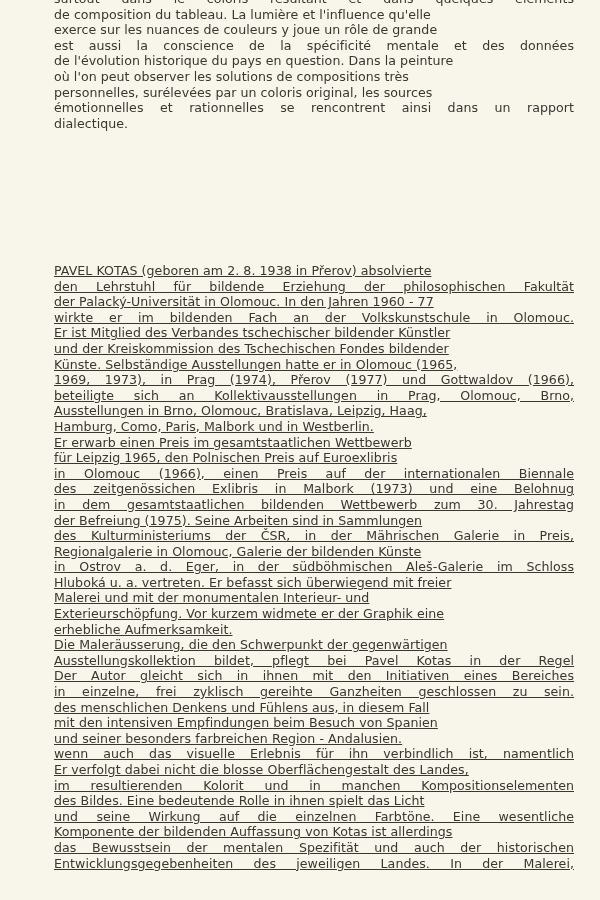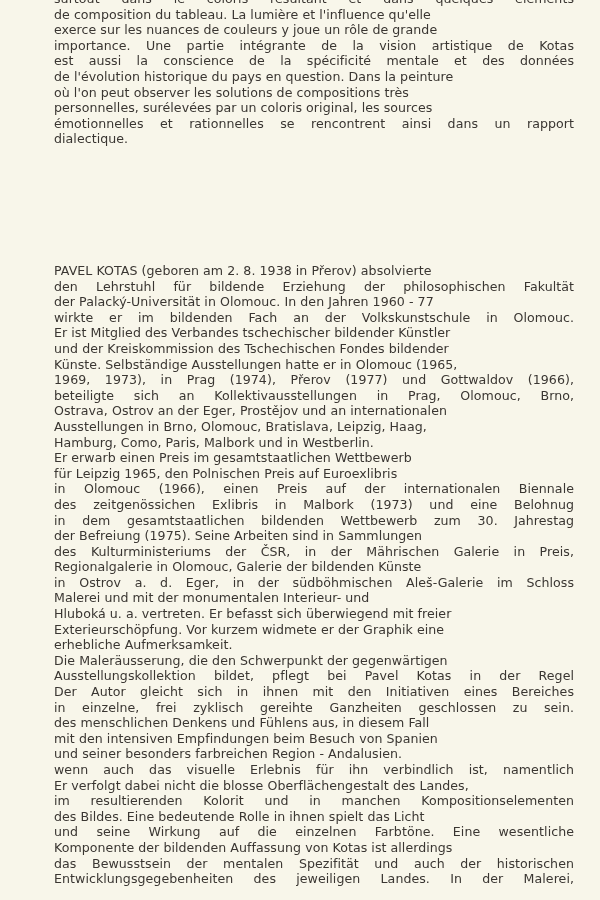--- a/index.html
+++ b/index.html
@@ -37,64 +37,63 @@
     .line.justify {
       text-align: justify;
       text-align-last: justify;
       white-space: normal;
     }
     #french-block {
       top: -9px;
     }
     #german-block {
       top: 263px;
+      text-decoration: underline;
     }
   </style>
 </head>
 <body>
 
 <div class="page">
 
   <div class="block" id="french-block">
     <span class="line justify">surtout dans le coloris résultant et dans quelques éléments</span>
     <span class="line">de composition du tableau. La lumière et l'influence qu'elle</span>
     <span class="line">exerce sur les nuances de couleurs y joue un rôle de grande</span>
-    <span class="line justify">importance. Une partie intégrante de la vision artistique de Kotas</span>
     <span class="line justify">est aussi la conscience de la spécificité mentale et des données</span>
     <span class="line">de l'évolution historique du pays en question. Dans la peinture</span>
     <span class="line">où l'on peut observer les solutions de compositions très</span>
     <span class="line">personnelles, surélevées par un coloris original, les sources</span>
     <span class="line justify">émotionnelles et rationnelles se rencontrent ainsi dans un rapport</span>
     <span class="line">dialectique.</span>
   </div>
 
   <div class="block" id="german-block">
     <span class="line">PAVEL KOTAS (geboren am 2. 8. 1938 in Přerov) absolvierte</span>
     <span class="line justify">den Lehrstuhl für bildende Erziehung der philosophischen Fakultät</span>
     <span class="line">der Palacký-Universität in Olomouc. In den Jahren 1960 - 77</span>
     <span class="line justify">wirkte er im bildenden Fach an der Volkskunstschule in Olomouc.</span>
     <span class="line">Er ist Mitglied des Verbandes tschechischer bildender Künstler</span>
     <span class="line">und der Kreiskommission des Tschechischen Fondes bildender</span>
     <span class="line">Künste. Selbständige Ausstellungen hatte er in Olomouc (1965,</span>
     <span class="line justify">1969, 1973), in Prag (1974), Přerov (1977) und Gottwaldov (1966),</span>
     <span class="line justify">beteiligte sich an Kollektivausstellungen in Prag, Olomouc, Brno,</span>
-    <span class="line">Ostrava, Ostrov an der Eger, Prostějov und an internationalen</span>
     <span class="line">Ausstellungen in Brno, Olomouc, Bratislava, Leipzig, Haag,</span>
     <span class="line">Hamburg, Como, Paris, Malbork und in Westberlin.</span>
     <span class="line">Er erwarb einen Preis im gesamtstaatlichen Wettbewerb</span>
     <span class="line">für Leipzig 1965, den Polnischen Preis auf Euroexlibris</span>
     <span class="line justify">in Olomouc (1966), einen Preis auf der internationalen Biennale</span>
     <span class="line justify">des zeitgenössichen Exlibris in Malbork (1973) und eine Belohnug</span>
     <span class="line justify">in dem gesamtstaatlichen bildenden Wettbewerb zum 30. Jahrestag</span>
     <span class="line">der Befreiung (1975). Seine Arbeiten sind in Sammlungen</span>
     <span class="line justify">des Kulturministeriums der ČSR, in der Mährischen Galerie in Preis,</span>
     <span class="line">Regionalgalerie in Olomouc, Galerie der bildenden Künste</span>
     <span class="line justify">in Ostrov a. d. Eger, in der südböhmischen Aleš-Galerie im Schloss</span>
+    <span class="line">Hluboká u. a. vertreten. Er befasst sich überwiegend mit freier</span>
     <span class="line">Malerei und mit der monumentalen Interieur- und</span>
-    <span class="line">Hluboká u. a. vertreten. Er befasst sich überwiegend mit freier</span>
     <span class="line">Exterieurschöpfung. Vor kurzem widmete er der Graphik eine</span>
     <span class="line">erhebliche Aufmerksamkeit.</span>
     <span class="line">Die Maleräusserung, die den Schwerpunkt der gegenwärtigen</span>
     <span class="line justify">Ausstellungskollektion bildet, pflegt bei Pavel Kotas in der Regel</span>
     <span class="line justify">Der Autor gleicht sich in ihnen mit den Initiativen eines Bereiches</span>
     <span class="line justify">in einzelne, frei zyklisch gereihte Ganzheiten geschlossen zu sein.</span>
     <span class="line">des menschlichen Denkens und Fühlens aus, in diesem Fall</span>
     <span class="line">mit den intensiven Empfindungen beim Besuch von Spanien</span>
     <span class="line">und seiner besonders farbreichen Region  -  Andalusien.</span>
     <span class="line justify">wenn auch das visuelle Erlebnis für ihn verbindlich ist, namentlich</span>

